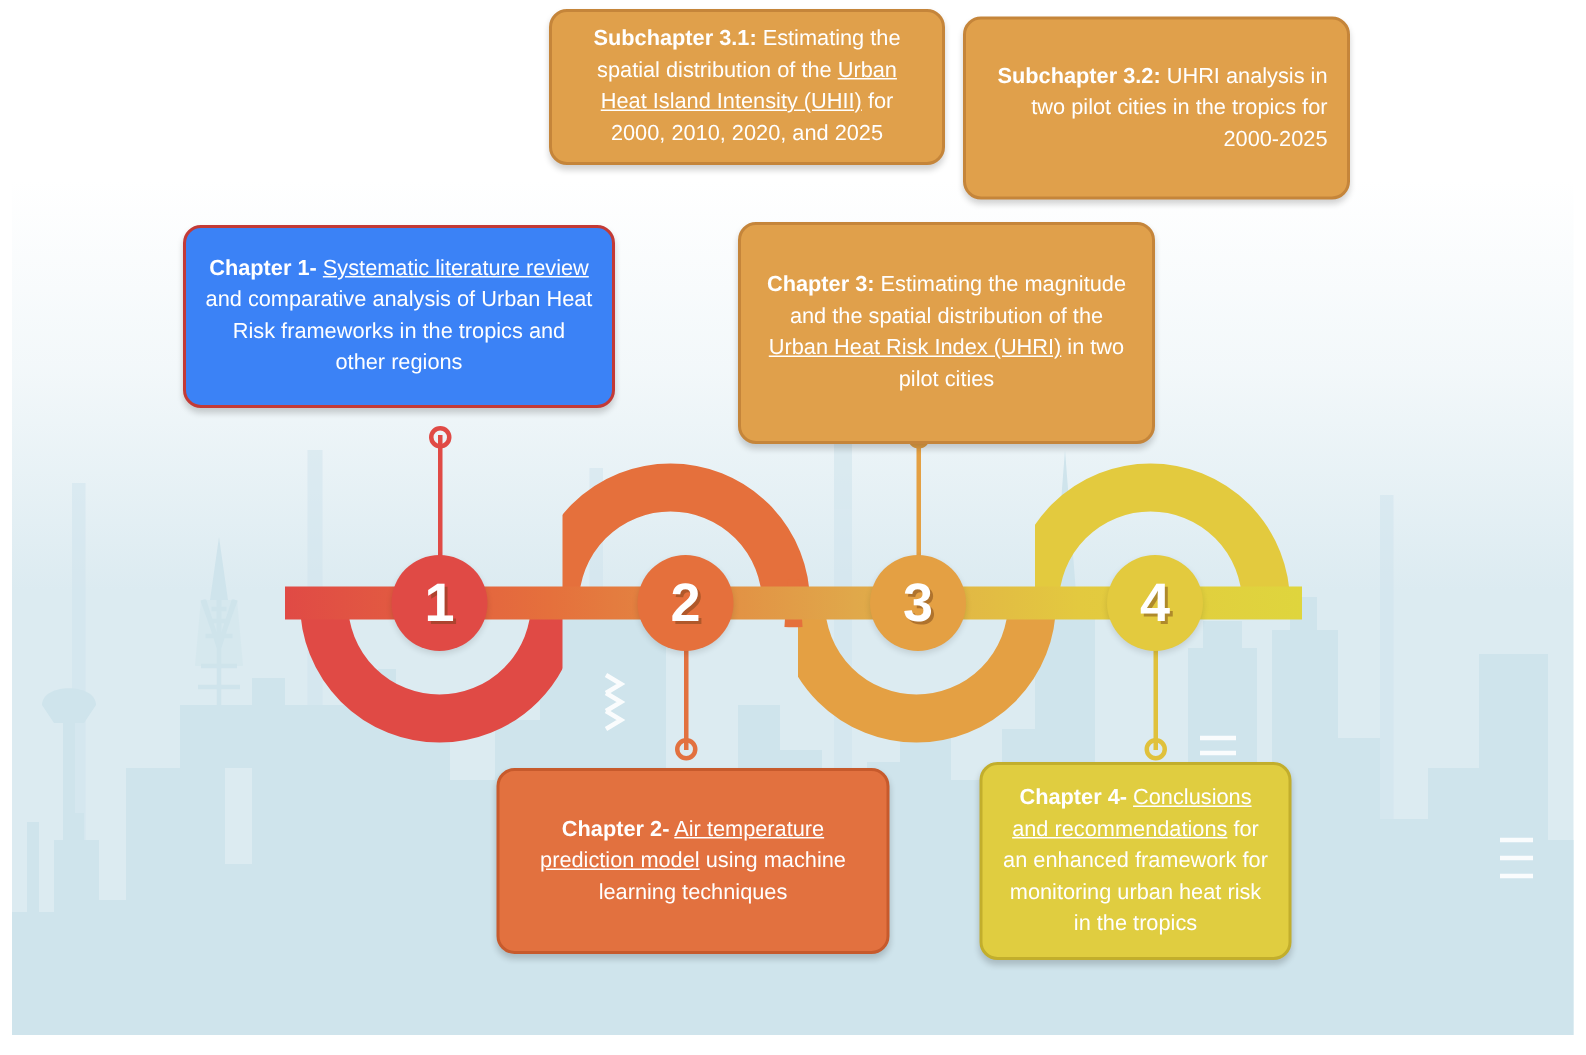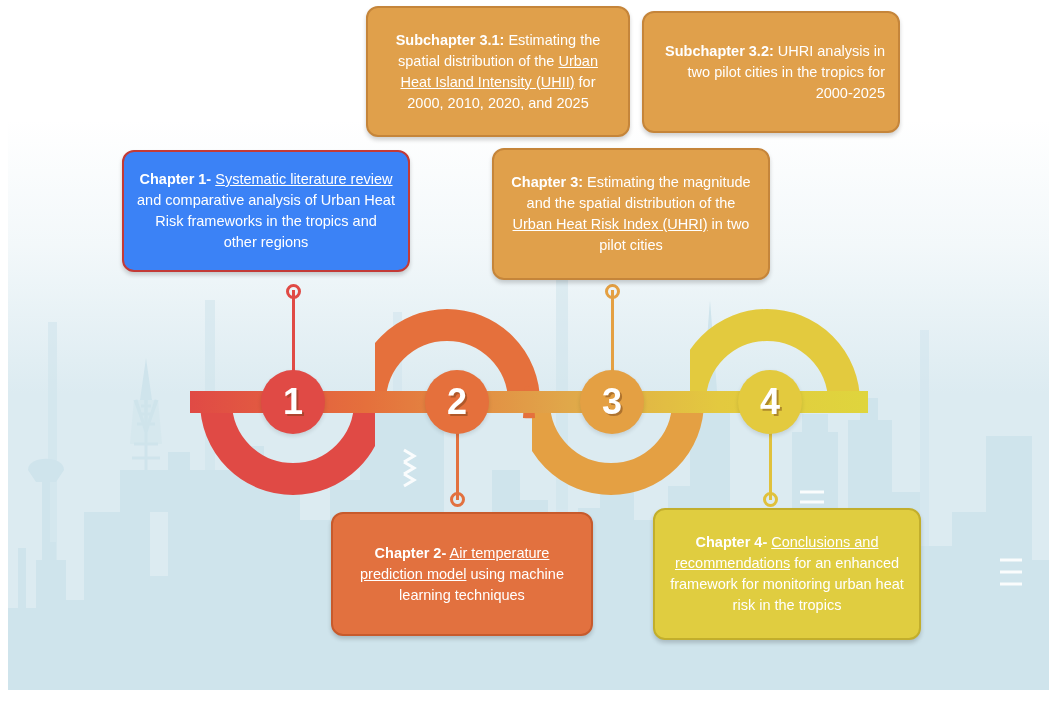--- a/index.html
+++ b/index.html
@@ -226,49 +226,49 @@
   <div class="node-circle n2" style="left:425px;top:370px;">
     <span>2</span>
   </div>
   <div class="node-circle n3" style="left:580px;top:370px;">
     <span>3</span>
   </div>
   <div class="node-circle n4" style="left:738px;top:370px;">
     <span>4</span>
   </div>
 
-  <div class="card c-amber" style="left:366px;top:6px;width:264px;height:131px;">
+  <div class="card c-amber" style="left:366px;top:6px;width:264px;height:104px;">
     <div class="inner">
       <b>Subchapter 3.1:</b><span> Estimating the spatial distribution of the </span><u>Urban Heat Island Intensity (UHII)</u><span> for 2000, 2010, 2020, and 2025</span>
     </div>
   </div>
 
   <div class="card c-amber2" style="left:642px;top:11px;width:258px;height:122px;text-align:right;">
     <div class="inner">
       <b>Subchapter 3.2:</b><span> UHRI analysis in two pilot cities in the tropics for 2000-2025</span>
     </div>
   </div>
 
   <div class="card c-red" style="left:122px;top:150px;width:288px;height:122px;">
     <div class="inner">
       <b>Chapter 1-</b><span> </span><u>Systematic literature review</u><span> and comparative analysis of Urban Heat Risk frameworks in the tropics and other regions</span>
     </div>
   </div>
 
-  <div class="card c-amber" style="left:492px;top:148px;width:278px;height:132px;">
+  <div class="card c-amber" style="left:492px;top:148px;width:278px;height:148px;">
     <div class="inner">
       <b>Chapter 3:</b><span> Estimating the magnitude and the spatial distribution of the </span><u>Urban Heat Risk Index (UHRI)</u><span> in two pilot cities</span>
     </div>
   </div>
 
   <div class="card c-orange" style="left:331px;top:512px;width:262px;height:124px;">
     <div class="inner">
       <b>Chapter 2-</b><span> </span><u>Air temperature prediction model</u><span> using machine learning techniques</span>
     </div>
   </div>
 
-  <div class="card c-yellow" style="left:653px;top:508px;width:268px;height:132px;">
+  <div class="card c-yellow" style="left:653px;top:508px;width:208px;height:132px;">
     <div class="inner">
       <b>Chapter 4-</b><span> </span><u>Conclusions and recommendations</u><span> for an enhanced framework for monitoring urban heat risk in the tropics</span>
     </div>
   </div>
 
 </div>
 
 </body></html>

